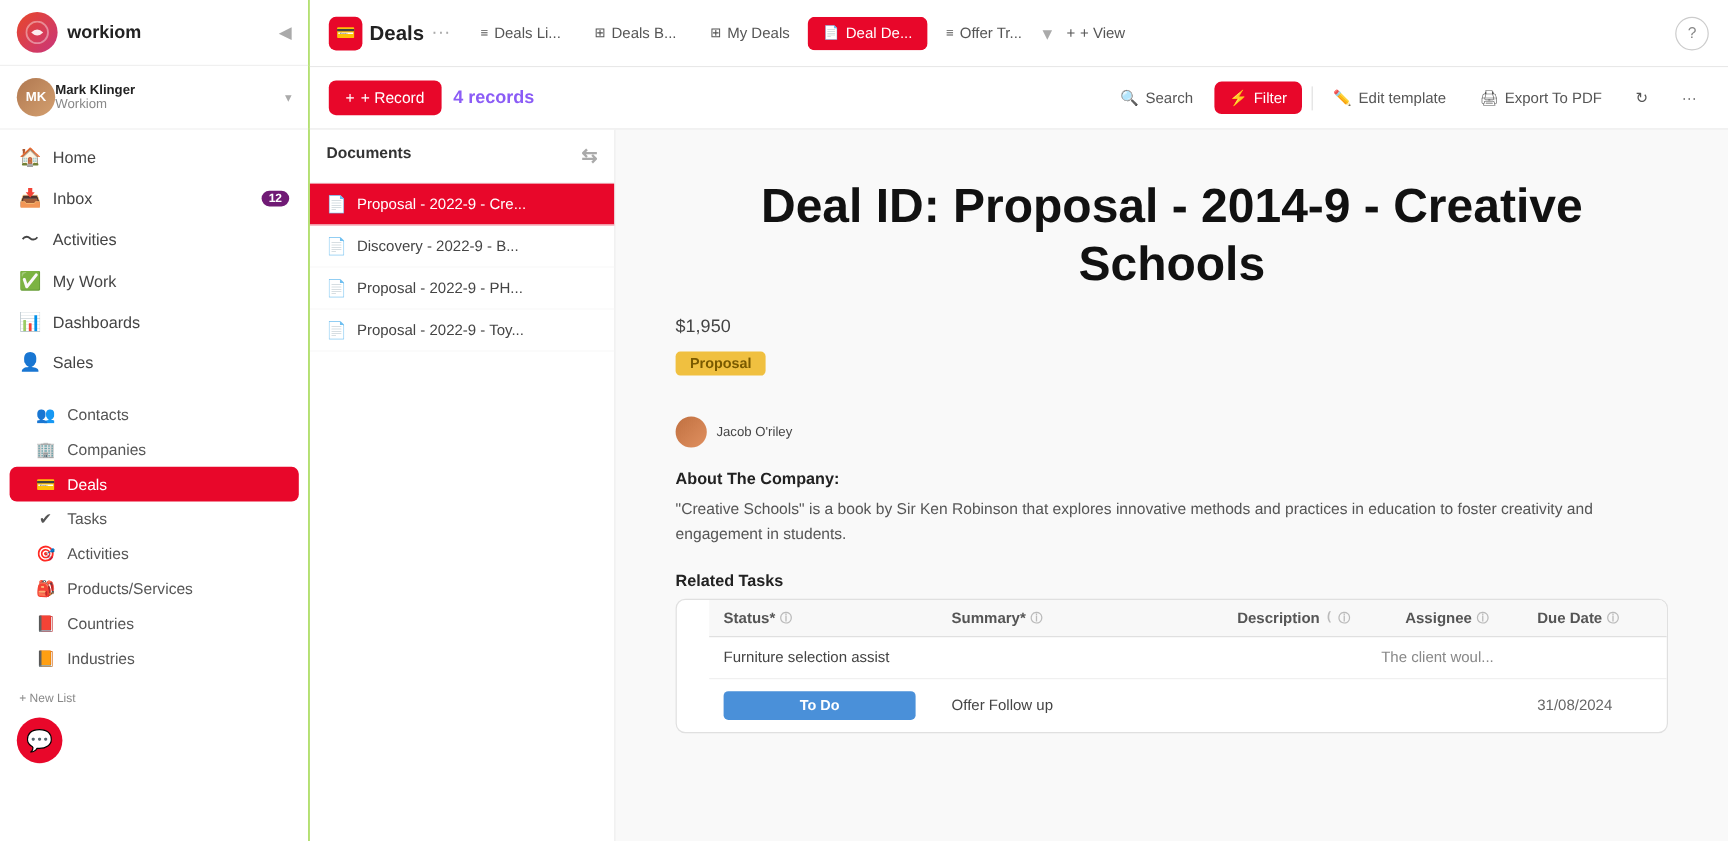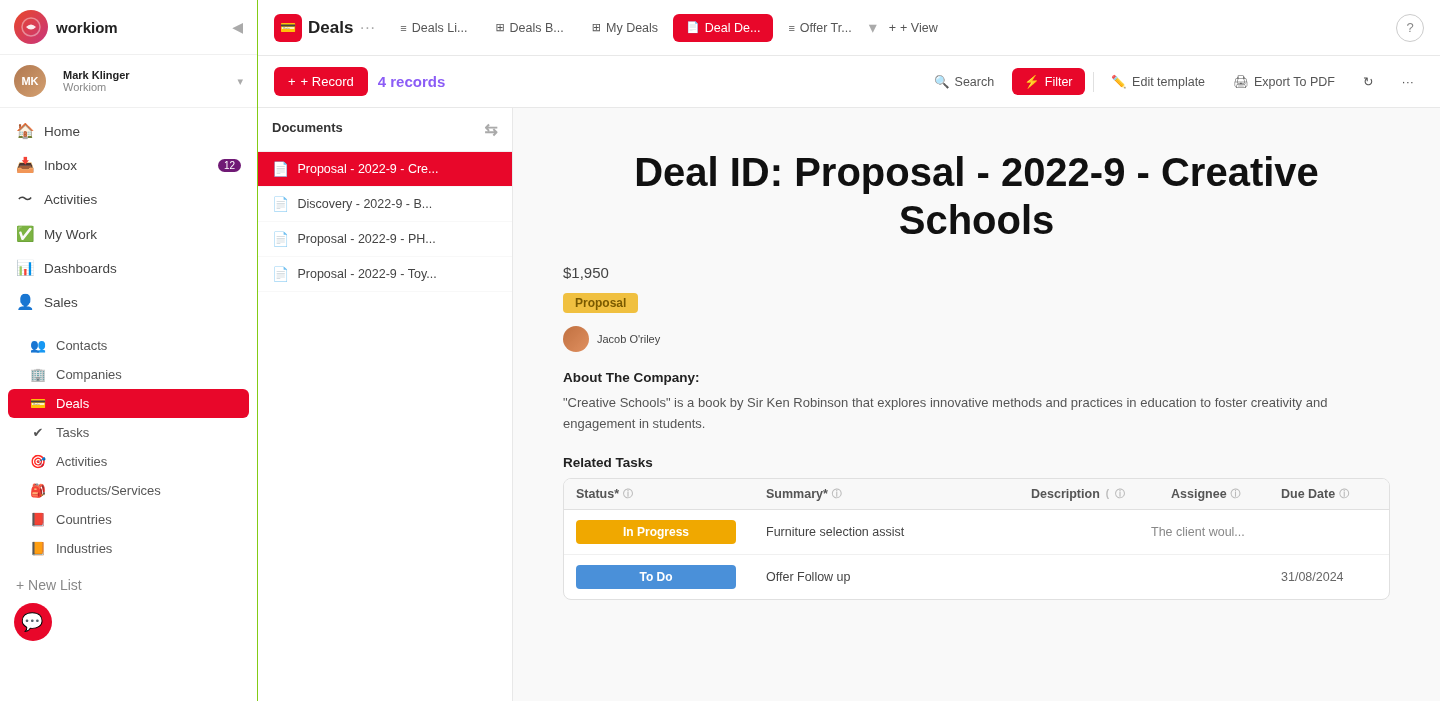--- a/index.html
+++ b/index.html
@@ -5,35 +5,35 @@
     * { box-sizing: border-box; margin: 0; padding: 0; }
     body { font-family: -apple-system, BlinkMacSystemFont, 'Segoe UI', sans-serif; background: #f5f5f5; display: flex; height: 701px; overflow: hidden; }
 
     
     .sidebar { width: 258px; background: #fff; border-right: 1px solid #84cc16; display: flex; flex-direction: column; flex-shrink: 0; height: 701px; overflow-y: auto; }
     .sidebar-header { display: flex; align-items: center; padding: 10px 14px; gap: 8px; border-bottom: 1px solid #f0f0f0; }
     .logo-circle { width: 34px; height: 34px; background: linear-gradient(135deg, #e8472a, #c9357c); border-radius: 50%; display: flex; align-items: center; justify-content: center; color: #fff; font-size: 13px; font-weight: bold; flex-shrink: 0; }
     .sidebar-brand { font-size: 15px; font-weight: 600; color: #222; }
     .sidebar-collapse { margin-left: auto; color: #aaa; cursor: pointer; font-size: 14px; }
 
-    .user-section { display: flex; align-items: center; padding: 10px 14px; gap: 17px; border-bottom: 1px solid #f0f0f0; cursor: pointer; }
+    .user-section { display: flex; align-items: center; padding: 10px 14px; gap: 0; border-bottom: 1px solid #f0f0f0; cursor: pointer; }
     .avatar-placeholder { width: 32px; height: 32px; border-radius: 50%; background: linear-gradient(135deg, #b07850, #d4a070); flex-shrink: 0; }
     .user-name { font-size: 11px; font-weight: 600; color: #222; }
     .user-role { font-size: 11px; color: #888; }
     .user-chevron { margin-left: auto; color: #aaa; font-size: 11px; }
 
     .nav-section { padding: 6px 0; }
     .nav-item { display: flex; align-items: center; gap: 10px; padding: 8px 16px; cursor: pointer; color: #444; font-size: 13.5px; border-radius: 0; transition: background 0.15s; }
     .nav-item .icon { width: 18px; text-align: center; font-size: 15px; flex-shrink: 0; }
-    .nav-item .badge { background: #701a75; color: #fff; border-radius: 10px; font-size: 10px; padding: 1px 6px; margin-left: auto; }
+    .nav-item .badge { background: #701a75; color: #fff; border-radius: 10px; font-size: 10px; padding: 1px 6px; margin-left: auto; font-weight: bold; }
 
     .nav-sub-item { display: flex; align-items: center; gap: 10px; padding: 7px 16px 7px 30px; cursor: pointer; color: #555; font-size: 13px; }
     .nav-sub-item.active-sub { background: #e8072a; color: #fff; border-radius: 6px; margin: 0 8px; padding: 7px 10px 7px 22px; }
     .nav-sub-item .icon { width: 16px; text-align: center; font-size: 13px; flex-shrink: 0; }
-    .new-list { padding: 8px 16px; font-size: 14px; color: #888; cursor: pointer; }
+    .new-list { padding: 8px 16px; font-size: 10px; color: #888; cursor: pointer; }
 
     .chat-btn { position: absolute; bottom: 20px; left: 14px; width: 38px; height: 38px; background: #e8072a; border-radius: 50%; display: flex; align-items: center; justify-content: center; color: #fff; font-size: 18px; cursor: pointer; z-index: 10; }
 
     
     .main { flex: 1; display: flex; flex-direction: column; overflow: hidden; }
 
     
     .topbar { background: #fff; border-bottom: 1px solid #e8e8e8; padding: 0 16px; display: flex; align-items: center; gap: 6px; height: 56px; flex-shrink: 0; }
     .topbar-icon { width: 28px; height: 28px; background: #e8072a; border-radius: 6px; display: flex; align-items: center; justify-content: center; color: #fff; font-size: 13px; flex-shrink: 0; }
     .topbar-title { font-size: 17px; font-weight: 600; color: #222; }
@@ -63,30 +63,30 @@
     .docs-header { display: flex; align-items: flex-start; justify-content: space-between; padding: 12px 14px; border-bottom: 1px solid #f0f0f0; font-size: 13px; font-weight: 600; color: #333; }
     .docs-collapse { color: #aaa; cursor: pointer; font-size: 16px; }
     .doc-item { display: flex; align-items: center; gap: 8px; padding: 9px 14px; cursor: pointer; font-size: 12.5px; color: #444; border-bottom: 1px solid #f8f8f8; }
     .doc-item.active-doc { background: #e8072a; color: #fff; border-radius: 0; }
     .doc-icon { font-size: 14px; flex-shrink: 0; }
 
     
     .detail-panel { flex: 1; background: #f9f9f9; overflow-y: auto; padding: 40px 50px; }
     .deal-title { font-size: 40px; font-weight: 700; color: #111; text-align: center; margin-bottom: 20px; line-height: 1.2; }
     .deal-amount { font-size: 15px; color: #444; margin-bottom: 12px; }
-    .deal-badge { display: inline-block; background: #f0c040; color: #7a5a00; border-radius: 4px; padding: 3px 12px; font-size: 12px; font-weight: 600; margin-bottom: 1px; }
+    .deal-badge { display: inline-block; background: #f0c040; color: #7a5a00; border-radius: 4px; padding: 3px 12px; font-size: 12px; font-weight: 600; margin-bottom: 22px; }
     .deal-assignee { display: flex; align-items: center; gap: 8px; margin-bottom: 18px; }
     .assignee-avatar { width: 26px; height: 26px; border-radius: 50%; background: linear-gradient(135deg, #c07040, #e09060); flex-shrink: 0; }
     .assignee-name { font-size: 11px; color: #444; }
     .section-title { font-size: 13.5px; font-weight: 700; color: #222; margin-bottom: 8px; }
     .company-desc { font-size: 13px; color: #555; line-height: 1.6; margin-bottom: 20px; }
 
     
     .tasks-section { margin-top: 4px; }
-    .tasks-table { width: 100%; border: 1px solid #e0e0e0; border-radius: 8px; overflow: hidden; background: #fff; font-size: 12.5px; }
+    .tasks-table { width: 100%; border: 1px solid #e0e0e0; border-radius: 8px; overflow: hidden; background: #fff; font-size: 12.5px; padding-left: 27px; }
     .tasks-table-header { display: flex; background: #f8f8f8; border-bottom: 1px solid #e0e0e0; }
     .th { padding: 8px 12px; font-weight: 600; color: #555; display: flex; align-items: center; gap: 4px; flex-shrink: 0; }
     .th-status { width: 190px; }
     .th-summary { flex: 1; }
     .th-desc { width: 140px; }
     .th-assignee { width: 110px; }
     .th-due { width: 120px; }
     .tasks-row { display: flex; border-bottom: 1px solid #f0f0f0; align-items: center; }
     .tasks-row:last-child { border-bottom: none; }
     .td { padding: 10px 12px; color: #444; display: flex; align-items: center; flex-shrink: 0; }
@@ -286,21 +286,21 @@
         <span class="doc-icon">📄</span>
         <span>Proposal - 2022-9 - PH...</span>
       </div>
       <div class="doc-item">
         <span class="doc-icon">📄</span>
         <span>Proposal - 2022-9 - Toy...</span>
       </div>
     </div>
 
     <div class="detail-panel">
-      <h1 class="deal-title">Deal ID: Proposal - 2022-9 - Creative Schools</h1>
+      <h1 class="deal-title">Deal ID: Proposal - 2014-9 - Creative Schools</h1>
 
       <div class="deal-amount">$1,950</div>
       <div>
         <span class="deal-badge">Proposal</span>
       </div>
 
       <div class="deal-assignee" style="margin-top:12px;">
         <div class="assignee-avatar"></div>
         <span class="assignee-name">Jacob O'riley</span>
       </div>
@@ -330,23 +330,20 @@
               <span>Assignee</span>
               <span class="col-info">ⓘ</span>
             </div>
             <div class="th th-due">
               <span>Due Date</span>
               <span class="col-info">ⓘ</span>
             </div>
           </div>
 
           <div class="tasks-row">
-            <div class="td td-status">
-              <span class="status-pill status-inprogress">In Progress</span>
-            </div>
             <div class="td td-summary">Furniture selection assist</div>
             <div class="td td-desc">The client woul...</div>
             <div class="td td-assignee"></div>
           </div>
 
           <div class="tasks-row">
             <div class="td td-status">
               <span class="status-pill status-todo">To Do</span>
             </div>
             <div class="td td-summary">Offer Follow up</div>

